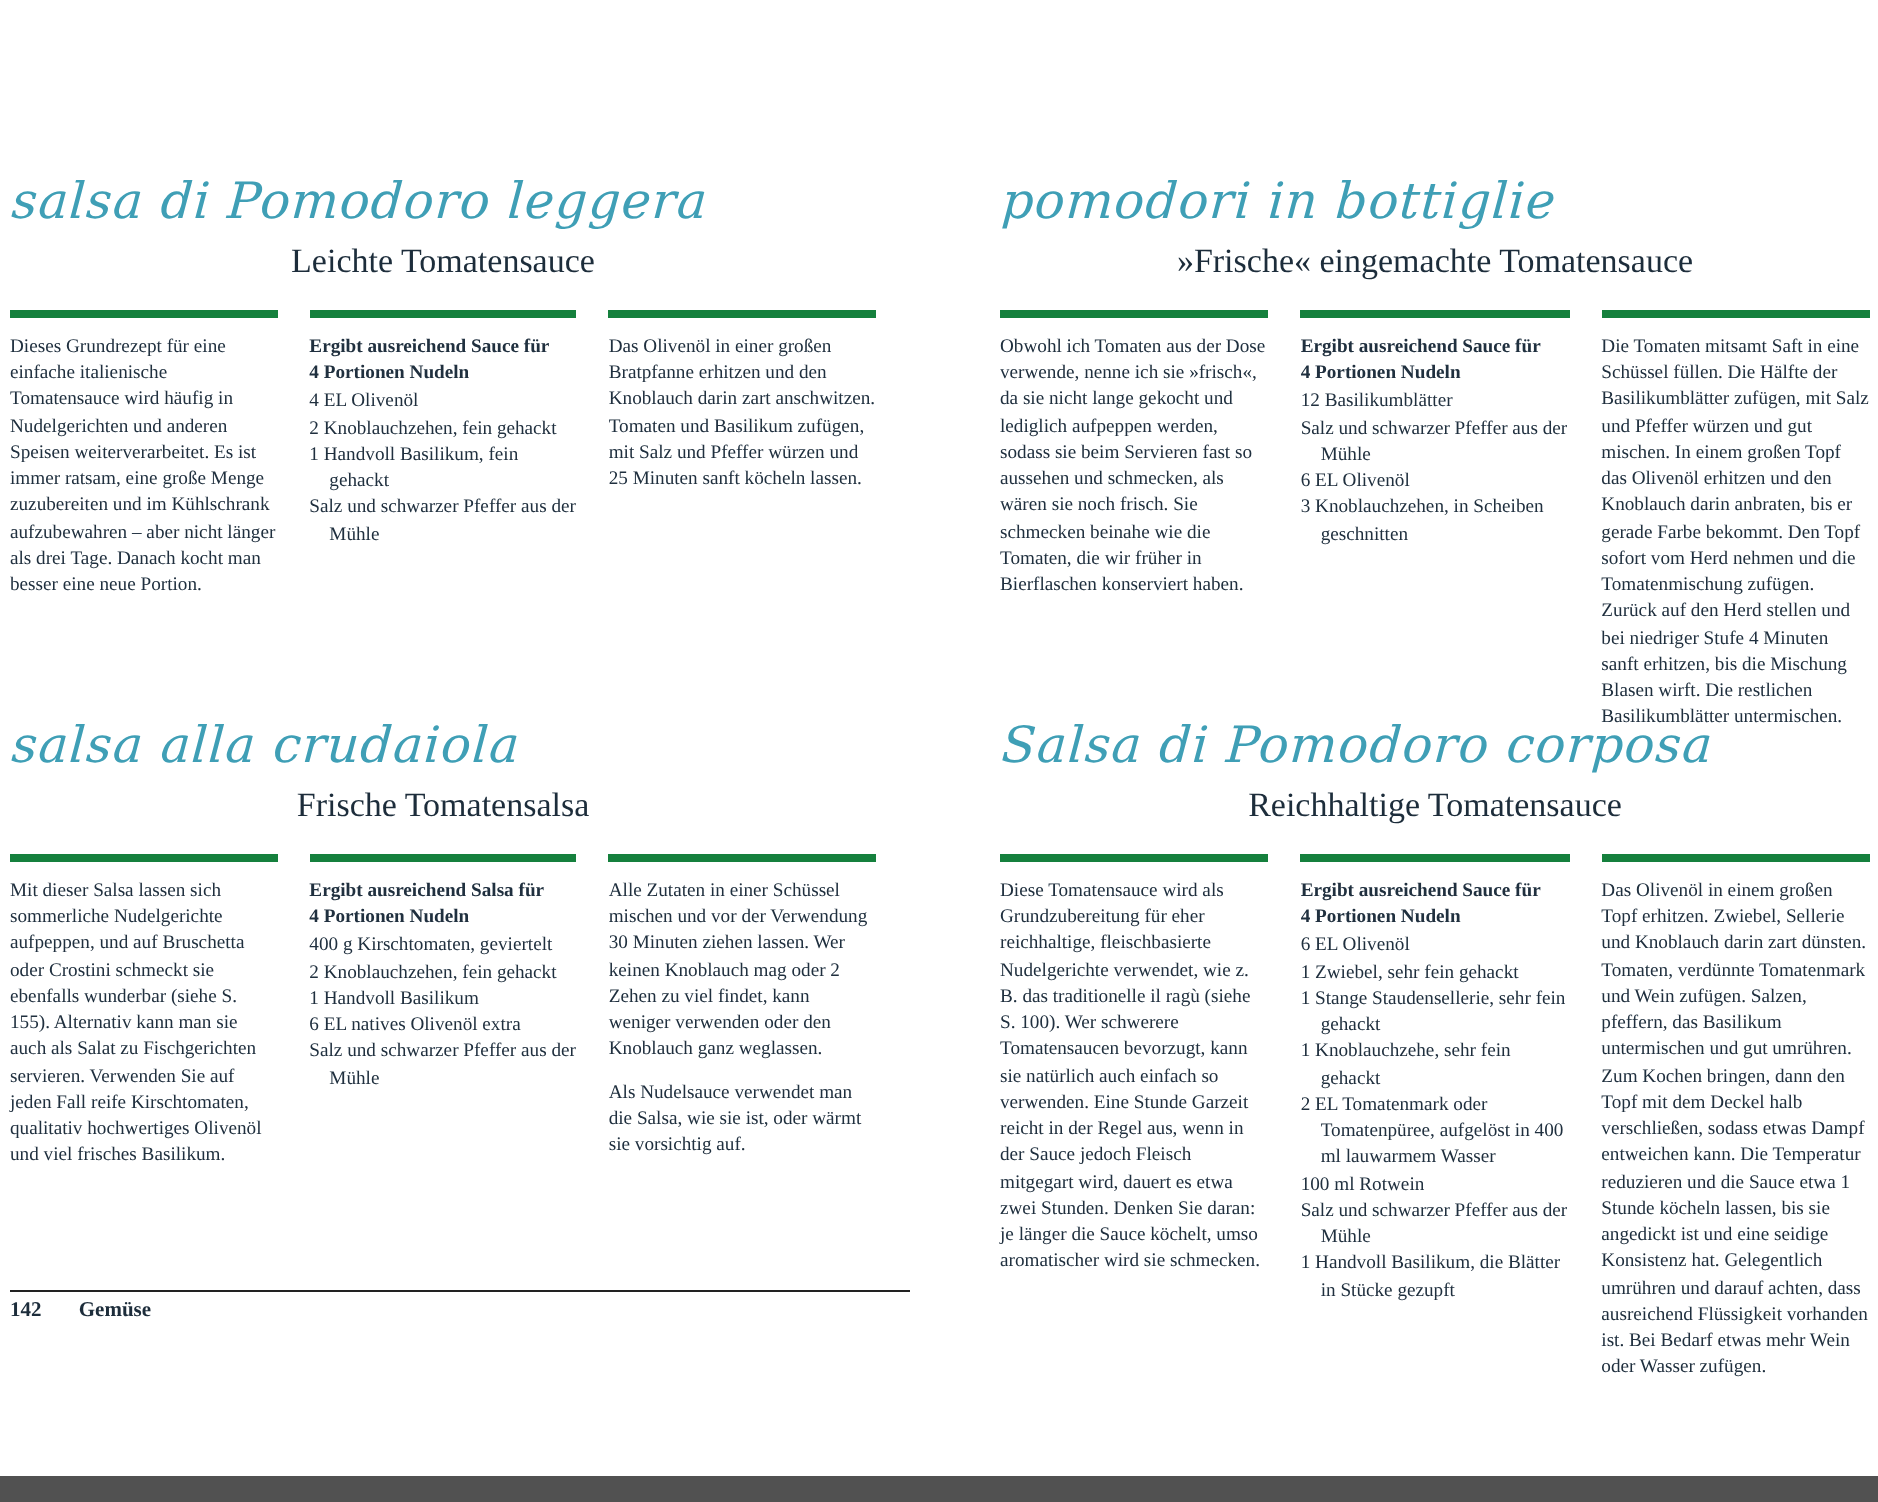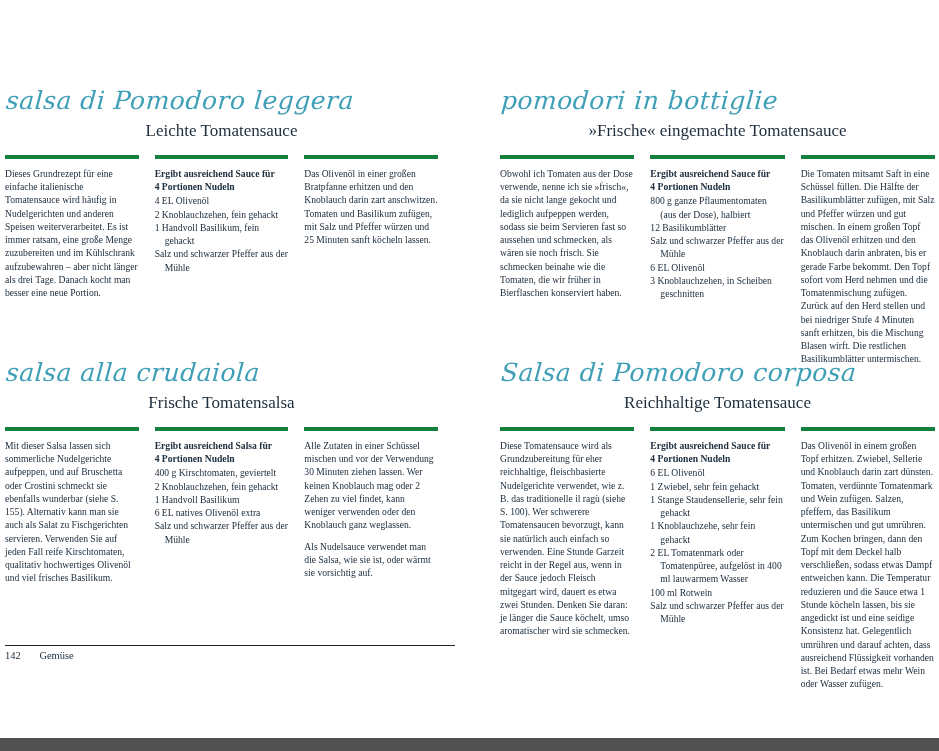--- a/index.html
+++ b/index.html
@@ -52,21 +52,21 @@
   }
   .ing{
     padding-left:10px;
     text-indent:-10px;
   }
   .footer{
     position:absolute;
     top:645px;
     border-top:1.5px solid #222;
     padding-top:4px;
-    font-weight:normal;
+    font-weight:bold;
     font-size:10.5px;
     color:#1d2d3b;
   }
   #footer-left{left:5px;width:450px;text-align:left;}
   #footer-right{left:500px;width:435px;text-align:right;}
   .pgnum{display:inline-block;}
   #footer-left .section{margin-left:16px;}
   #footer-right .section{margin-right:16px;}
   .bottom-bar{
     position:absolute;
@@ -107,21 +107,20 @@
     <h1 class="title">pomodori in bottiglie</h1>
     <h2 class="subtitle">»Frische« eingemachte Tomatensauce</h2>
     <div class="cols">
       <div class="col">
           <div class="para">Obwohl ich Tomaten aus der Dose verwende, nenne ich sie »frisch«, da sie nicht lange gekocht und lediglich aufpeppen werden, sodass sie beim Servieren fast so aussehen und schmecken, als wären sie noch frisch. Sie schmecken beinahe wie die Tomaten, die wir früher in Bierflaschen konserviert haben.</div>
         </div>
       <div class="col">
         <p class="yield">Ergibt ausreichend Sauce für
 4 Portionen Nudeln</p>
         <div>
-            <div class="ing">800 g ganze Pflaumentomaten (aus der Dose), halbiert</div>
             <div class="ing">12 Basilikumblätter</div>
             <div class="ing">Salz und schwarzer Pfeffer aus der Mühle</div>
             <div class="ing">6 EL Olivenöl</div>
             <div class="ing">3 Knoblauchzehen, in Scheiben geschnitten</div>
           </div>
       </div>
       <div class="col">
           <div class="para">Die Tomaten mitsamt Saft in eine Schüssel füllen. Die Hälfte der Basilikumblätter zufügen, mit Salz und Pfeffer würzen und gut mischen. In einem großen Topf das Olivenöl erhitzen und den Knoblauch darin anbraten, bis er gerade Farbe bekommt. Den Topf sofort vom Herd nehmen und die Tomatenmischung zufügen. Zurück auf den Herd stellen und bei niedriger Stufe 4 Minuten sanft erhitzen, bis die Mischung Blasen wirft. Die restlichen Basilikumblätter untermischen.</div>
         </div>
     </div>
@@ -163,20 +162,21 @@
         <p class="yield">Ergibt ausreichend Sauce für
 4 Portionen Nudeln</p>
         <div>
             <div class="ing">6 EL Olivenöl</div>
             <div class="ing">1 Zwiebel, sehr fein gehackt</div>
             <div class="ing">1 Stange Staudensellerie, sehr fein gehackt</div>
             <div class="ing">1 Knoblauchzehe, sehr fein gehackt</div>
             <div class="ing">2 EL Tomatenmark oder Tomatenpüree, aufgelöst in 400 ml lauwarmem Wasser</div>
             <div class="ing">100 ml Rotwein</div>
             <div class="ing">Salz und schwarzer Pfeffer aus der Mühle</div>
+            <div class="ing">1 Handvoll Basilikum, die Blätter in Stücke gezupft</div>
           </div>
       </div>
       <div class="col">
           <div class="para">Das Olivenöl in einem großen Topf erhitzen. Zwiebel, Sellerie und Knoblauch darin zart dünsten. Tomaten, verdünnte Tomatenmark und Wein zufügen. Salzen, pfeffern, das Basilikum untermischen und gut umrühren. Zum Kochen bringen, dann den Topf mit dem Deckel halb verschließen, sodass etwas Dampf entweichen kann. Die Temperatur reduzieren und die Sauce etwa 1 Stunde köcheln lassen, bis sie angedickt ist und eine seidige Konsistenz hat. Gelegentlich umrühren und darauf achten, dass ausreichend Flüssigkeit vorhanden ist. Bei Bedarf etwas mehr Wein oder Wasser zufügen.</div>
         </div>
     </div>
   </section>
 
   <div class="footer" id="footer-left">
     <span class="pgnum">142</span>

